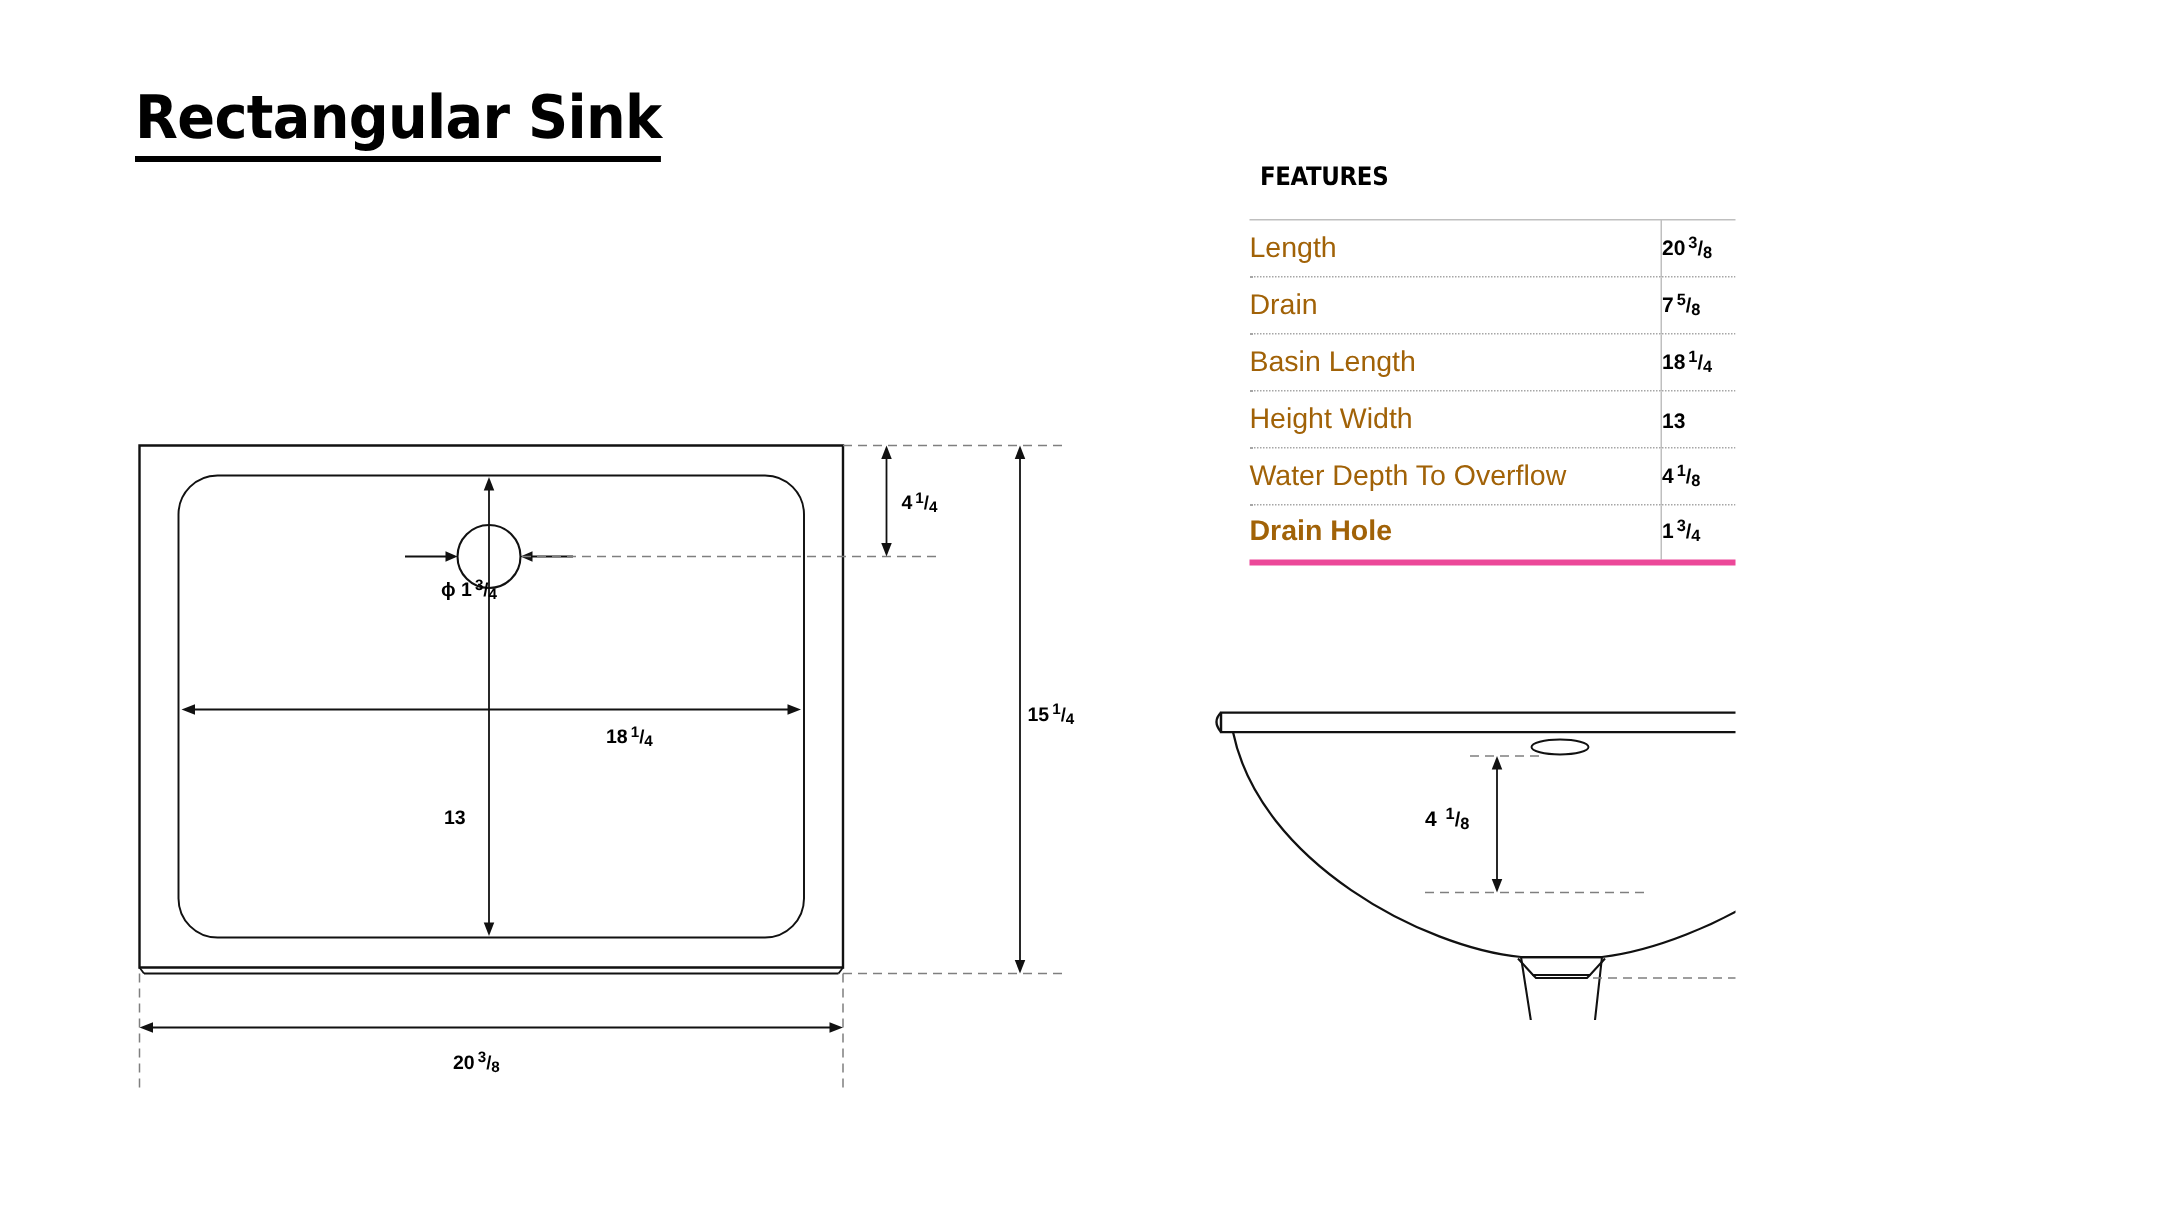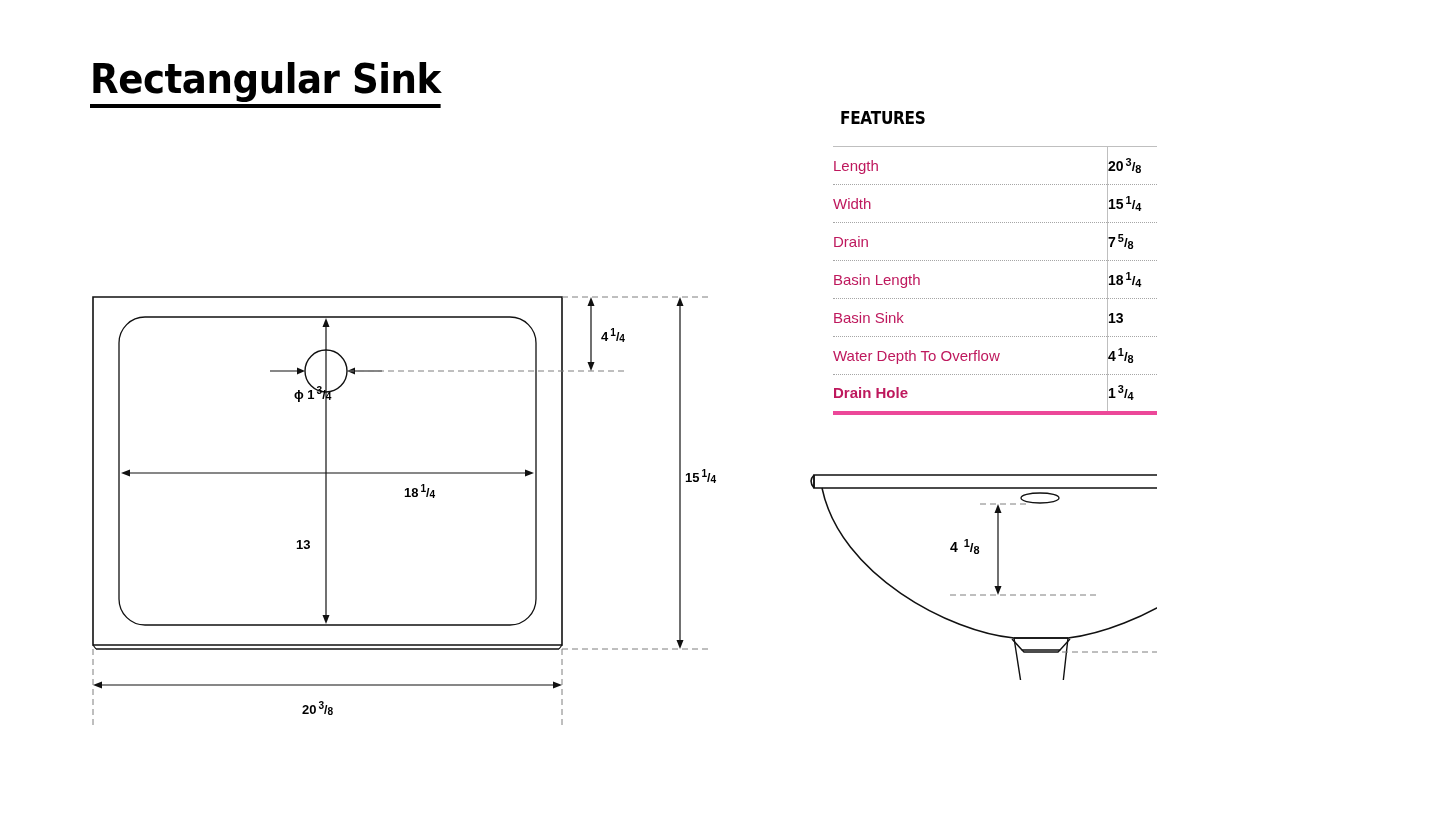--- a/index.html
+++ b/index.html
@@ -67,23 +67,23 @@
   #features-table tr:first-child td {
     border-top: 1px solid #bfbfbf;
   }
   #features-table tr:last-child td {
     border-bottom: 4px solid #ec4899;
     font-weight: bold;
   }
   td.feat-label {
     width: 274px;
     padding-left: 45px;
-    color: #be185d;
+    color: #a16207;
     border-right: 1px solid #bfbfbf;
-    font-size: 15px;
+    font-size: 19px;
     margin-left: 15px;
   }
   td.feat-value {
     padding-left: 65px;
     font-weight: bold;
     font-size: 14px;
   }
 
   
   .frac {
@@ -128,33 +128,29 @@
 
   <div id="features-title">FEATURES</div>
 
   <table id="features-table">
     <tbody>
       <tr>
         <td class="feat-label">Length</td>
         <td class="feat-value"><span>20</span><span class="frac"><span class="num">3</span><span class="sl">/</span><span class="den">8</span></span></td>
       </tr>
       <tr>
-        <td class="feat-label">Width</td>
-        <td class="feat-value"><span>15</span><span class="frac"><span class="num">1</span><span class="sl">/</span><span class="den">4</span></span></td>
-      </tr>
-      <tr>
         <td class="feat-label">Drain</td>
         <td class="feat-value"><span>7</span><span class="frac"><span class="num">5</span><span class="sl">/</span><span class="den">8</span></span></td>
       </tr>
       <tr>
         <td class="feat-label">Basin Length</td>
         <td class="feat-value"><span>18</span><span class="frac"><span class="num">1</span><span class="sl">/</span><span class="den">4</span></span></td>
       </tr>
       <tr>
-        <td class="feat-label">Basin Sink</td>
+        <td class="feat-label">Height Width</td>
         <td class="feat-value">13</td>
       </tr>
       <tr>
         <td class="feat-label">Water Depth To Overflow</td>
         <td class="feat-value"><span>4</span><span class="frac"><span class="num">1</span><span class="sl">/</span><span class="den">8</span></span></td>
       </tr>
       <tr>
         <td class="feat-label">Drain Hole</td>
         <td class="feat-value"><span>1</span><span class="frac"><span class="num">3</span><span class="sl">/</span><span class="den">4</span></span></td>
       </tr>

